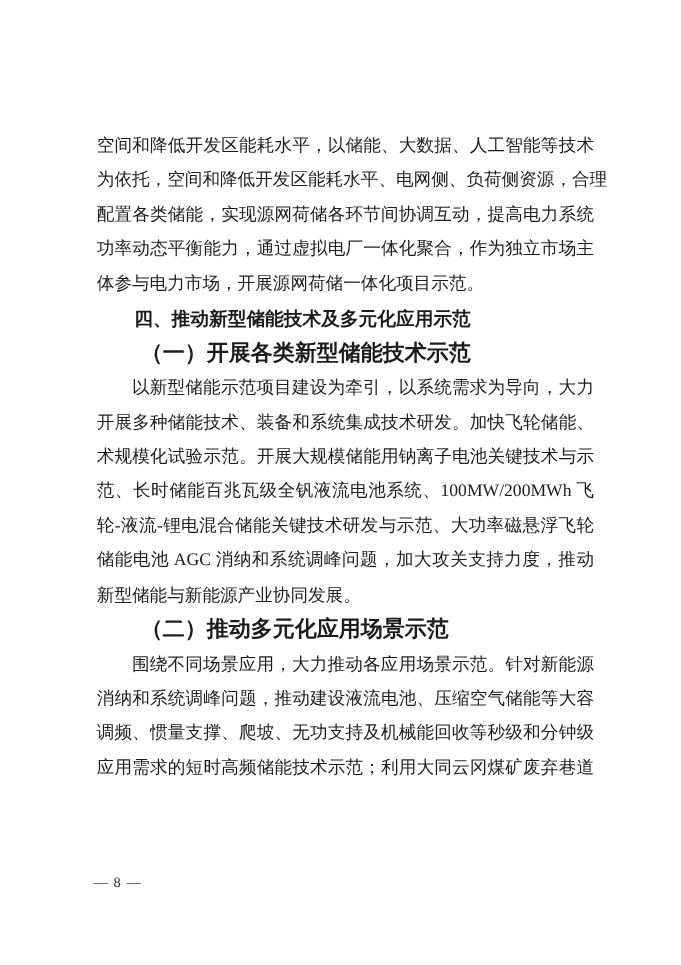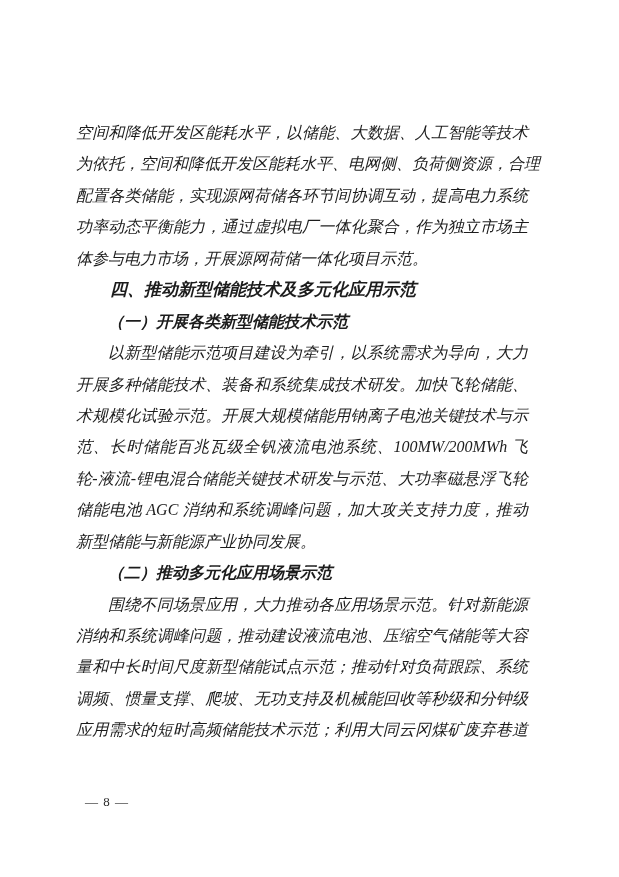--- a/index.html
+++ b/index.html
@@ -11,24 +11,23 @@
     position: relative;
     width: 619px;
     height: 877px;
     background: #ffffff;
     overflow: hidden;
     font-family: "Liberation Serif", serif;
     color: #1c1c1c;
   }
   .content {
     position: absolute;
-    left: 76px;
+    left: 88px;
     top: 117px;
     width: 452px;
-    font-style: italic;
   }
   .line {
     height: 31.45px;
     line-height: 31.45px;
     font-size: 16px;
     text-align: justify;
     text-align-last: justify;
     text-justify: inter-character;
     white-space: nowrap;
     overflow: visible;
@@ -40,21 +39,21 @@
     text-indent: 2em;
   }
   .line.h-hei {
     font-family: "Liberation Sans", sans-serif;
     font-weight: 700;
     font-size: 17px;
   }
   .line.h-kai {
     font-family: "Liberation Serif", serif;
     font-weight: 700;
-    font-size: 16px;
+    font-size: 20px;
   }
   .footer {
     position: absolute;
     left: 85px;
     top: 794px;
     font-size: 13px;
     line-height: 16px;
     letter-spacing: 1px;
     color: #2a2a2a;
     font-family: "Liberation Serif", serif;
@@ -76,18 +75,17 @@
       <div class="line indent">以新型储能示范项目建设为牵引，以系统需求为导向，大力</div>
       <div class="line">开展多种储能技术、装备和系统集成技术研发。加快飞轮储能、</div>
       <div class="line">术规模化试验示范。开展大规模储能用钠离子电池关键技术与示</div>
       <div class="line">范、长时储能百兆瓦级全钒液流电池系统、100MW/200MWh 飞</div>
       <div class="line">轮-液流-锂电混合储能关键技术研发与示范、大功率磁悬浮飞轮</div>
       <div class="line">储能电池 AGC 消纳和系统调峰问题，加大攻关支持力度，推动</div>
       <div class="line no-fill">新型储能与新能源产业协同发展。</div>
       <div class="line h-kai indent no-fill">（二）推动多元化应用场景示范</div>
       <div class="line indent">围绕不同场景应用，大力推动各应用场景示范。针对新能源</div>
       <div class="line">消纳和系统调峰问题，推动建设液流电池、压缩空气储能等大容</div>
-      <div class="line">量和中长时间尺度新型储能试点示范；推动针对负荷跟踪、系统</div>
       <div class="line">调频、惯量支撑、爬坡、无功支持及机械能回收等秒级和分钟级</div>
       <div class="line">应用需求的短时高频储能技术示范；利用大同云冈煤矿废弃巷道</div>
     </div>
   <div class="footer">— 8 —</div>
 </div>
 
 </body></html>

